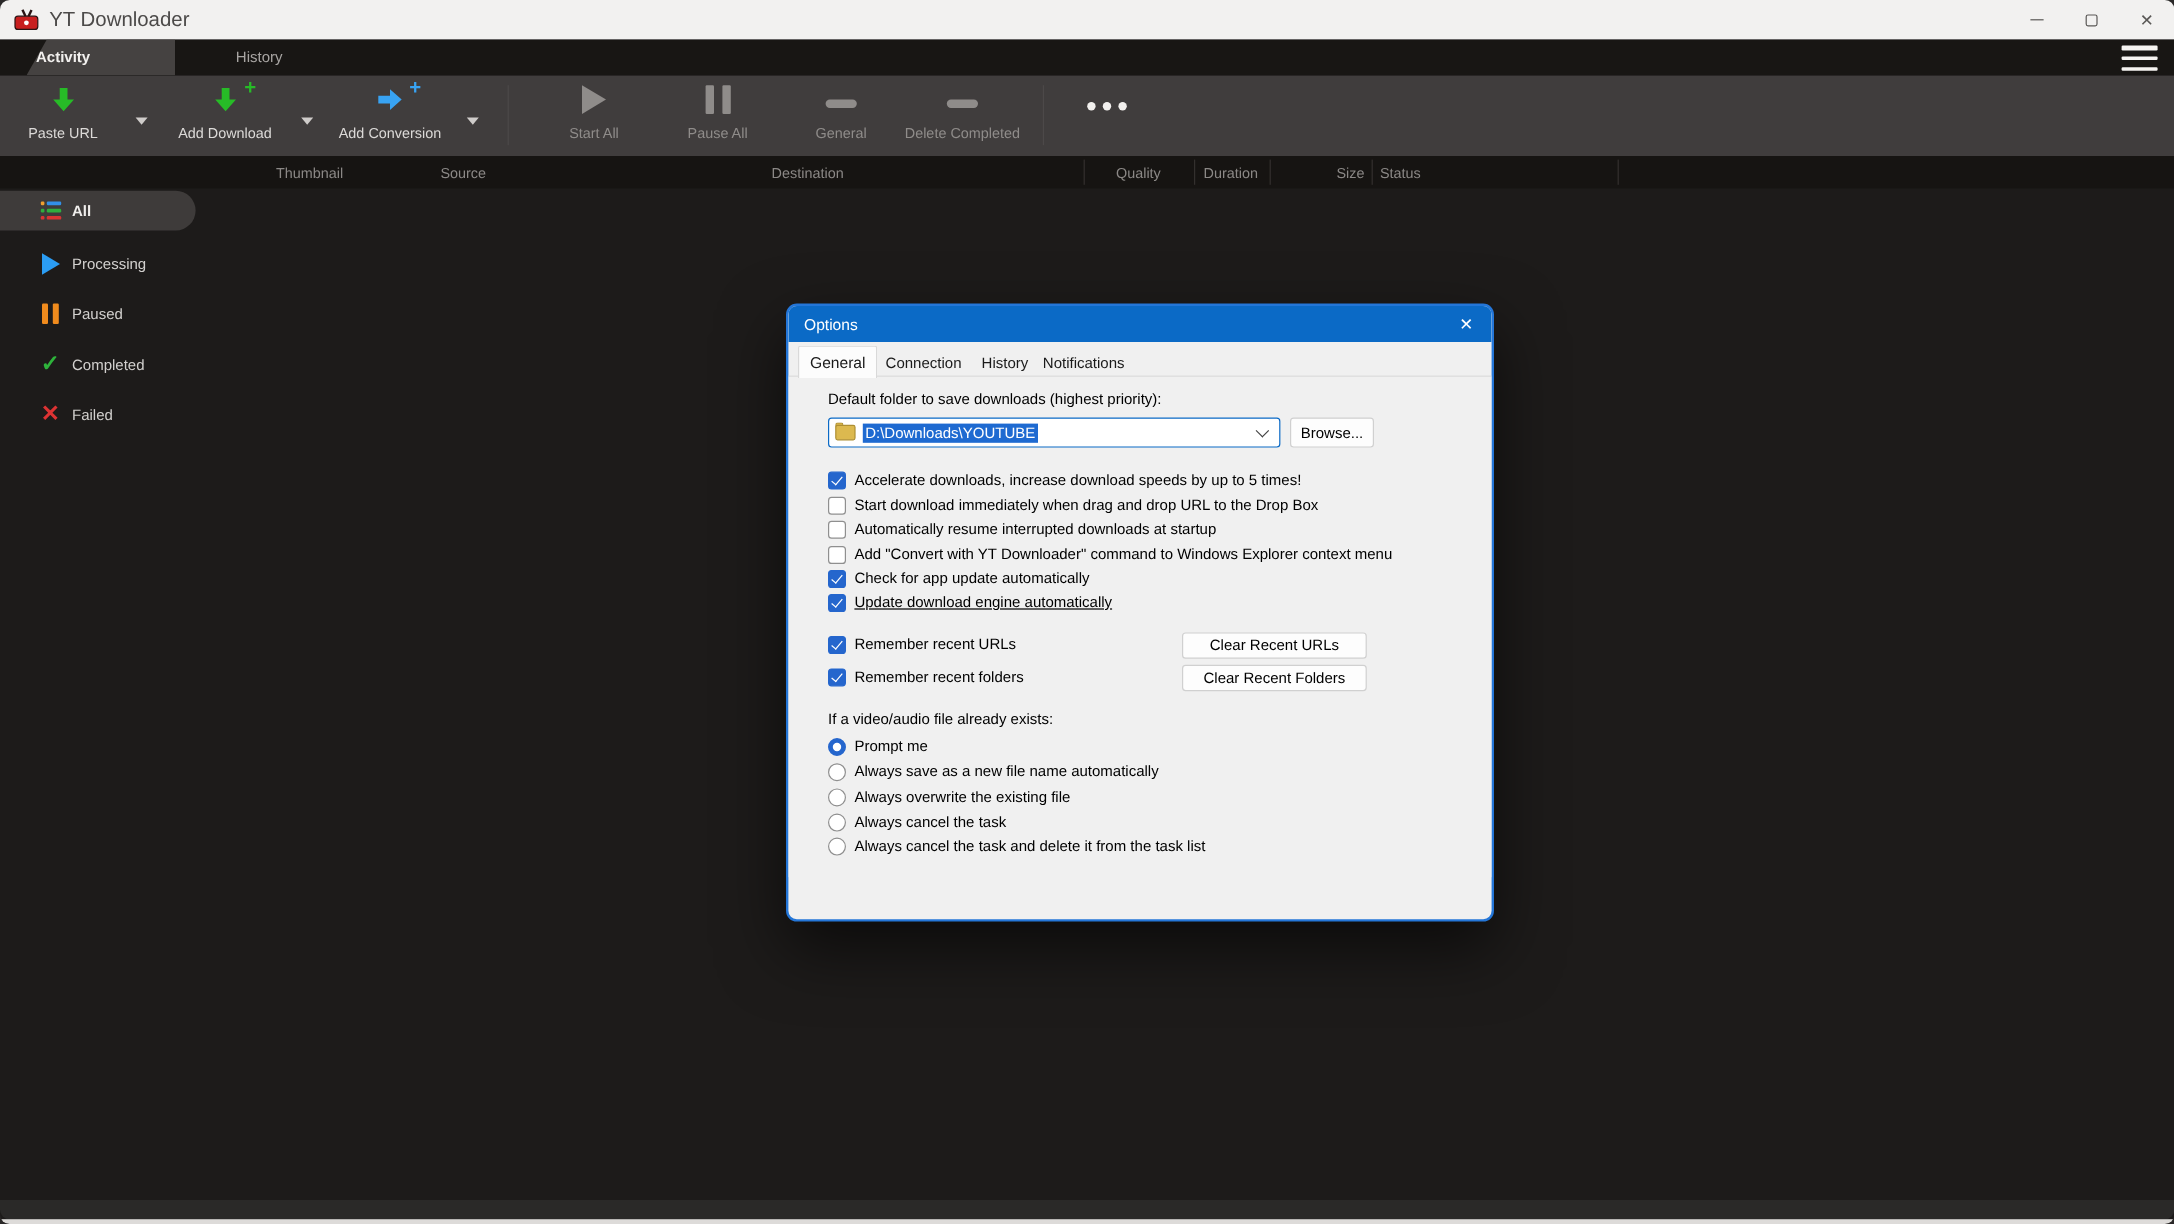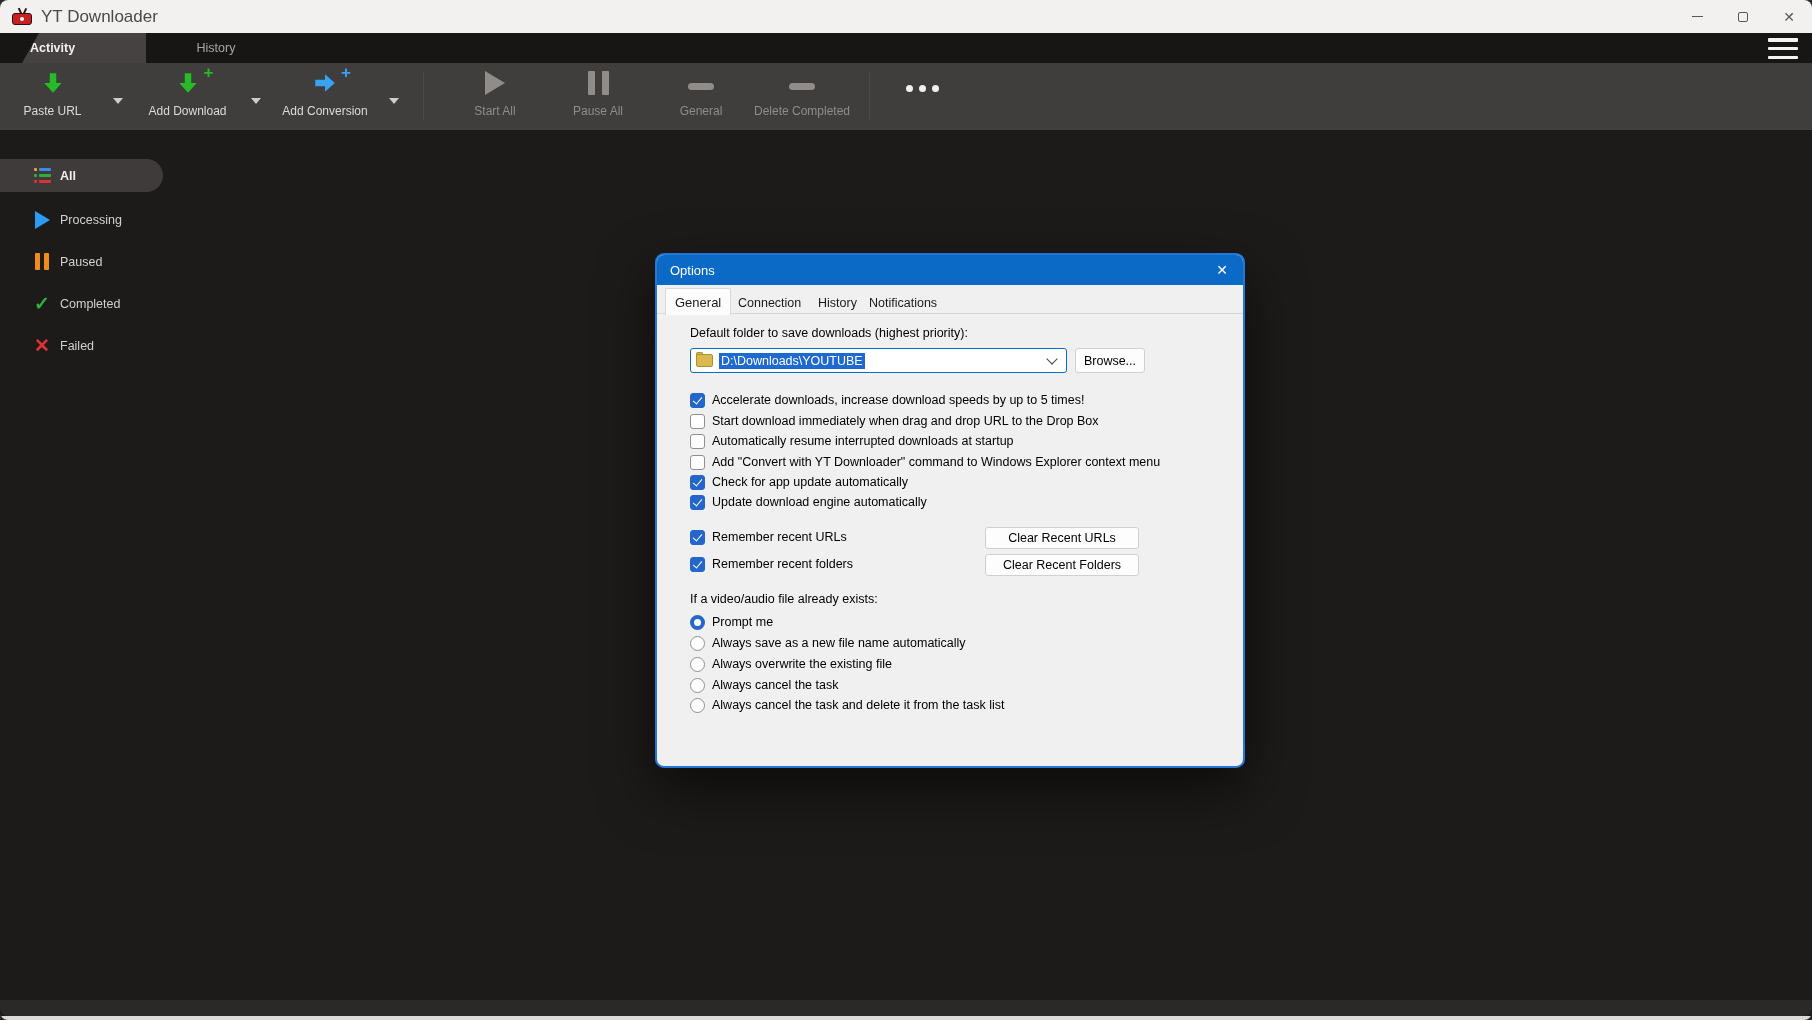--- a/index.html
+++ b/index.html
@@ -256,20 +256,34 @@
 
     <div class="tbtn" style="left:896px;width:52px;">
       <div class="dots">
           <i></i>
           <i></i>
           <i></i>
         </div>
     </div>
   </div>
 
+  <div class="colheader">
+    <div class="col" style="left:230px;">Thumbnail</div>
+    <div class="col" style="left:367px;">Source</div>
+    <div class="col" style="left:643px;">Destination</div>
+    <div class="csep" style="left:903px;"></div>
+    <div class="col" style="left:930px;">Quality</div>
+    <div class="csep" style="left:995px;"></div>
+    <div class="col" style="left:1003px;">Duration</div>
+    <div class="csep" style="left:1058px;"></div>
+    <div class="col" style="left:1060px;width:77px;justify-content:flex-end;">Size</div>
+    <div class="csep" style="left:1143px;"></div>
+    <div class="col" style="left:1150px;">Status</div>
+    <div class="csep" style="left:1348px;"></div>
+  </div>
 
   <div class="side-item selected" style="top:159px;">
     <div class="sico">
       <div class="list-ico">
         <div class="r">
             <i class="d" style="background:#f0a030;"></i>
             <i class="b" style="background:#3290e8;"></i>
           </div>
         <div class="r">
             <i class="d" style="background:#2fae3e;"></i>
@@ -353,21 +367,21 @@
         <span>Automatically resume interrupted downloads at startup</span>
       </div>
       <div class="chkrow" style="top:141px;">
         <i class="chk"></i>
         <span>Add "Convert with YT Downloader" command to Windows Explorer context menu</span>
       </div>
       <div class="chkrow" style="top:161px;">
         <i class="chk on"></i>
         <span>Check for app update automatically</span>
       </div>
-      <div class="chkrow" style="top:181px;">
+      <div class="chkrow" style="top:181px;text-decoration:underline;">
         <i class="chk on"></i>
         <span>Update download engine automatically</span>
       </div>
 
       <div class="chkrow" style="top:216px;">
         <i class="chk on"></i>
         <span>Remember recent URLs</span>
       </div>
       <div class="btn" style="left:328px;top:213px;width:154px;height:22px;">Clear Recent URLs</div>
 

